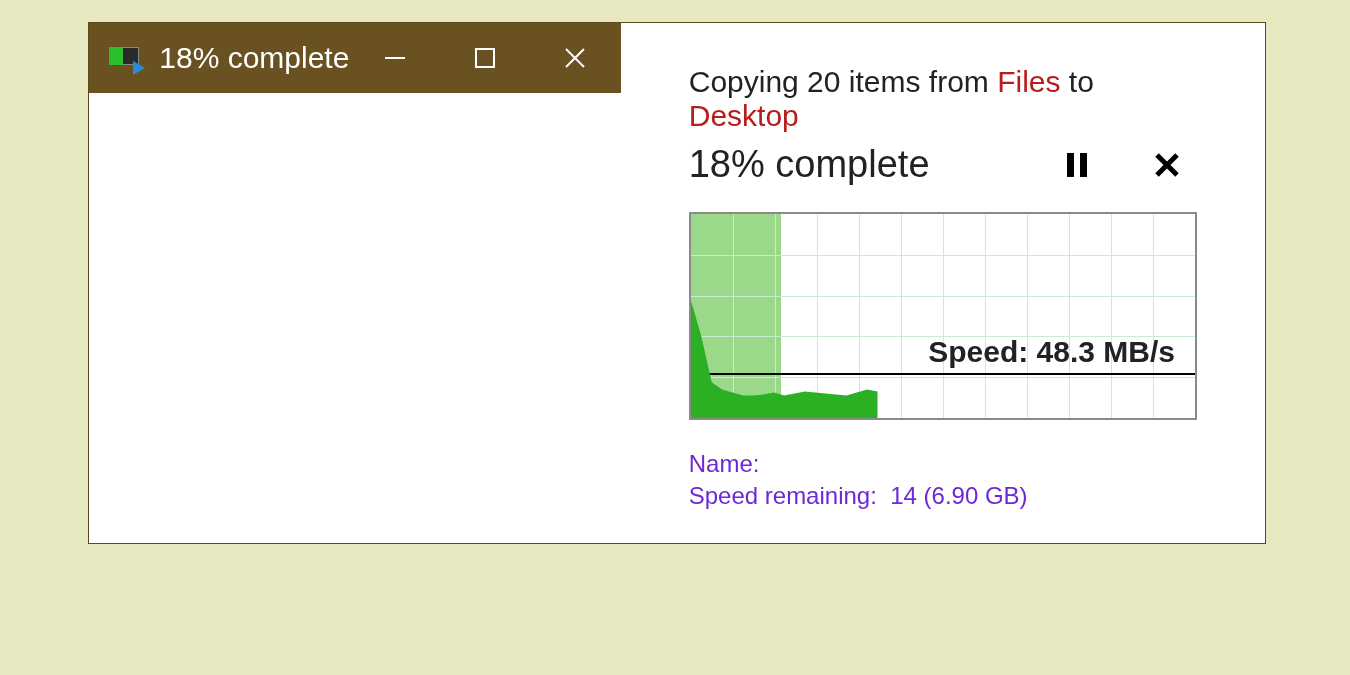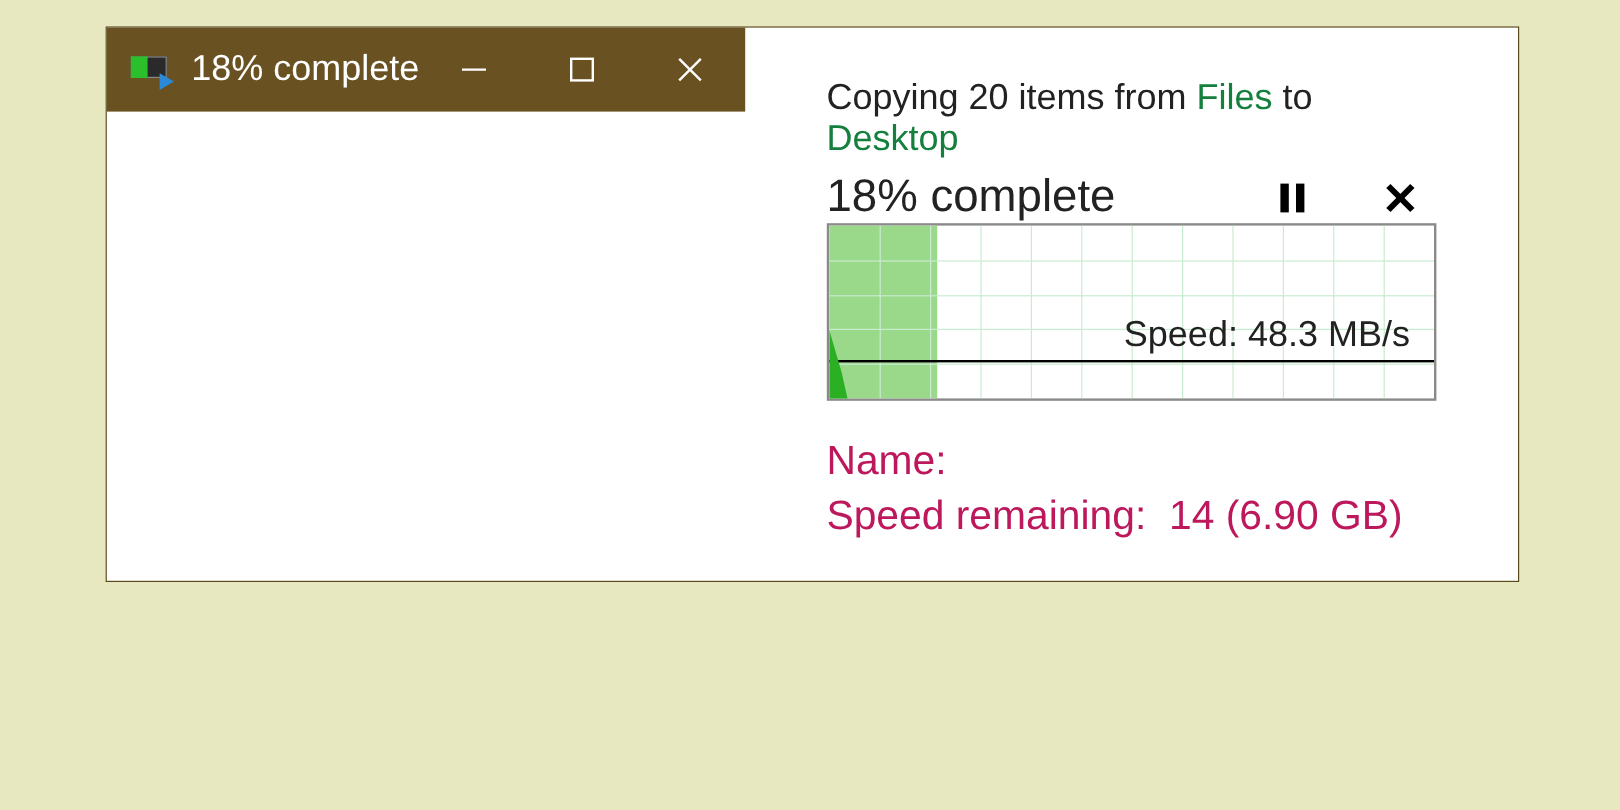--- a/index.html
+++ b/index.html
@@ -67,21 +67,21 @@
   .winbtn svg { stroke: #fff; }
   .body {
     padding: 42px 68px 30px 68px;
     color: #222;
   }
   .copy-line {
     font-size: 30px;
     font-weight: 400;
     color: #222;
   }
-  .copy-line .link { color: #15803d; }
+  .copy-line .link { color: #b91c1c; }
   .progress-row {
     display: flex;
     align-items: center;
     margin-top: 10px;
   }
   .percent {
     font-size: 38px;
     font-weight: 400;
     color: #222;
     flex: 1;
@@ -89,25 +89,27 @@
   .action-btn {
     width: 60px;
     height: 42px;
     display: flex;
     align-items: center;
     justify-content: center;
     margin-left: 30px;
   }
   .action-btn svg { display: block; }
   .chart {
-    height: 148px;
+    margin-top: 26px;
+    height: 208px;
     border: 2px solid #8a8a8a;
     position: relative;
     background: #fff;
     overflow: hidden;
+    font-weight: bold;
   }
   .grid-v, .grid-h { position: absolute; background: #c8eccf; }
   .grid-v { top: 0; bottom: 0; width: 1px; }
   .grid-h { left: 0; right: 0; height: 1px; }
   .progress-fill {
     position: absolute;
     top: 0; left: 0; bottom: 0;
     background: #9bd98a;
   }
   .speed-line {
@@ -124,22 +126,22 @@
     transform: translateY(-100%);
     padding-bottom: 4px;
   }
   .speed-graph {
     position: absolute;
     left: 0; bottom: 0;
     fill: #2bb024;
   }
   .details {
     margin-top: 28px;
-    font-size: 34px;
-    color: #be185d;
+    font-size: 24px;
+    color: #6d28d9;
     line-height: 1.35;
   }
   .details .row { white-space: pre; }
 </style>
 </head>
 <body>
 
 <div class="dialog">
 
   <div class="titlebar">

